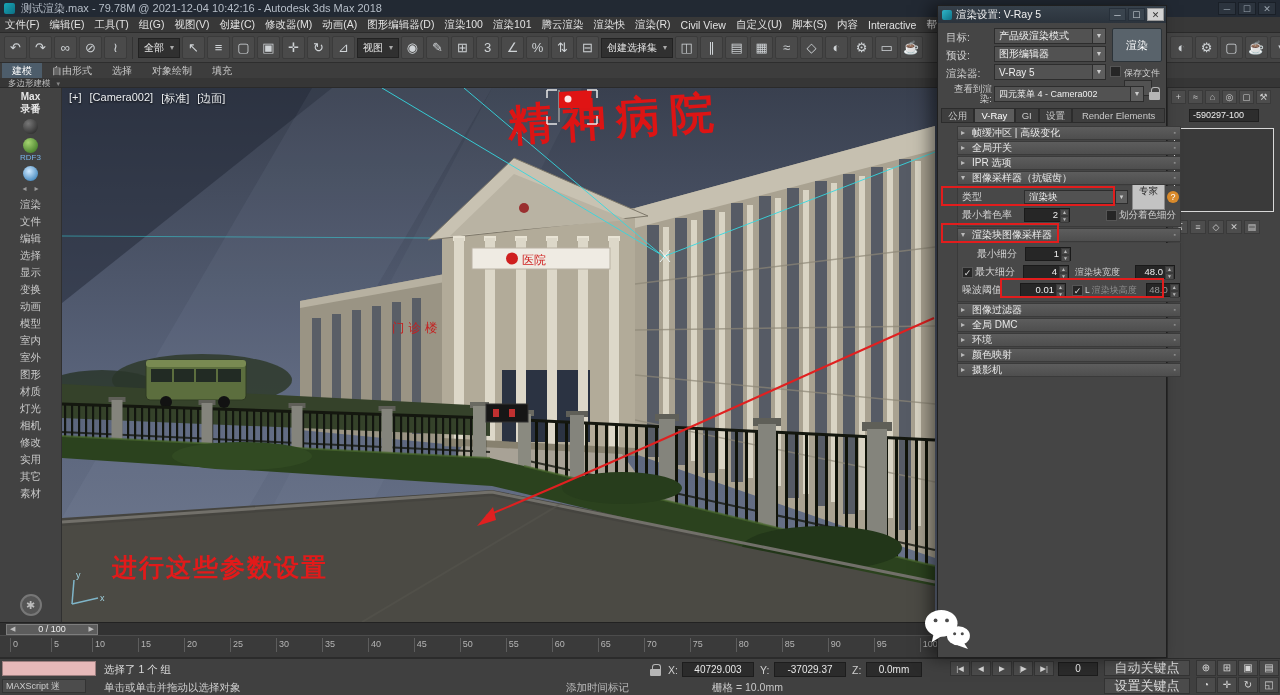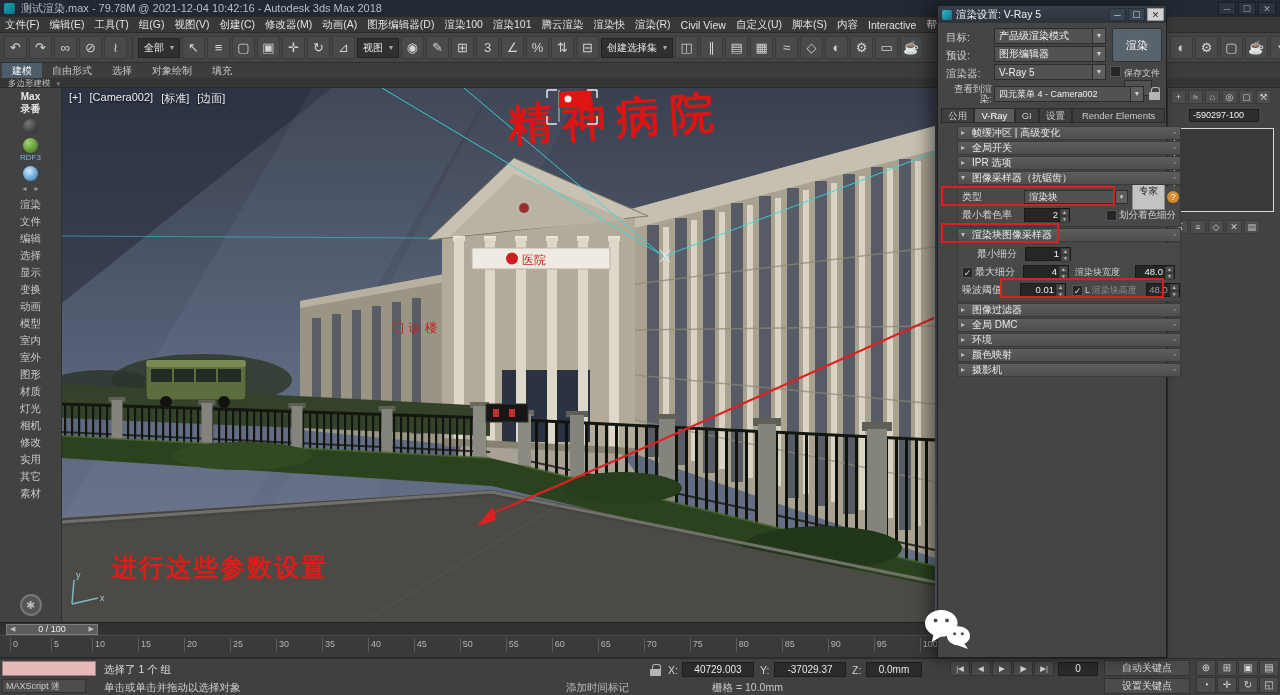--- a/index.html
+++ b/index.html
@@ -66,21 +66,21 @@
   .timetag{position:absolute;left:566px;top:22px;color:#b9b9b9}
   .lockico{position:absolute;left:650px;top:5px;width:11px;height:13px}
   .lockico::before{content:"";position:absolute;left:2px;top:0;width:7px;height:6px;border:1.5px solid #b5b5b5;border-bottom:none;border-radius:3px 3px 0 0}
   .lockico::after{content:"";position:absolute;left:0;top:5px;width:11px;height:7px;background:#b5b5b5;border-radius:1px}
   .coordlab{position:absolute;top:5px;color:#cfcfcf}
   .coordfld{position:absolute;top:3px;height:15px;background:#2b2b2b;border:1px solid #1d1d1d;color:#e8e8e8;font-size:10px;line-height:13px;text-align:center}
   .gridtxt{position:absolute;left:712px;top:22px;color:#c8c8c8}
   #playback{position:absolute;left:950px;top:2px;display:flex;gap:1px}
   .pbtn{width:20px;height:15px;background:#4b4b4b;border:1px solid #343434;font-size:7.5px;line-height:13px;text-align:center;color:#d8d8d8}
   .framefld{position:absolute;left:1058px;top:3px;width:40px;height:14px;background:#2b2b2b;border:1px solid #1d1d1d;font-size:10px;line-height:12px;text-align:center;color:#eee}
-  .keybtn{position:absolute;left:1104px;width:86px;height:16px;background:#4b4b4b;border:1px solid #333;font-size:10px;line-height:14px;text-align:center;color:#ddd}
+  .keybtn{position:absolute;left:1104px;width:86px;height:16px;background:#4b4b4b;border:1px solid #333;font-size:13px;line-height:14px;text-align:center;color:#ddd}
   #navgrid{position:absolute;left:1196px;top:1px;display:grid;grid-template-columns:repeat(4,20px);grid-auto-rows:16px;gap:1px}
   .navbtn{background:#4b4b4b;border:1px solid #343434;font-size:10px;line-height:14px;text-align:center;color:#d5d5d5}
 
   
   #cmdpanel{position:absolute;left:1167px;top:88px;width:113px;height:570px;background:#434343;border-left:1px solid #2e2e2e;z-index:1}
   .cp-tabs{display:flex;gap:2px;padding:2px 3px}
   .cp-tab{width:15px;height:14px;background:#4d4d4d;border:1px solid #3a3a3a;font-size:9px;line-height:12px;text-align:center;color:#ccc}
   .cp-field{margin:3px 21px;height:13px;background:#2d2d2d;border:1px solid #202020;font-size:9px;line-height:11px;color:#efefef;padding:0 3px;white-space:nowrap;overflow:hidden}
   .cp-box{margin:6px 6px;height:84px;background:#3a3a3a;border:1px solid #d8d8d8}
   .cp-stack{display:flex;gap:2px;padding:2px 4px}

